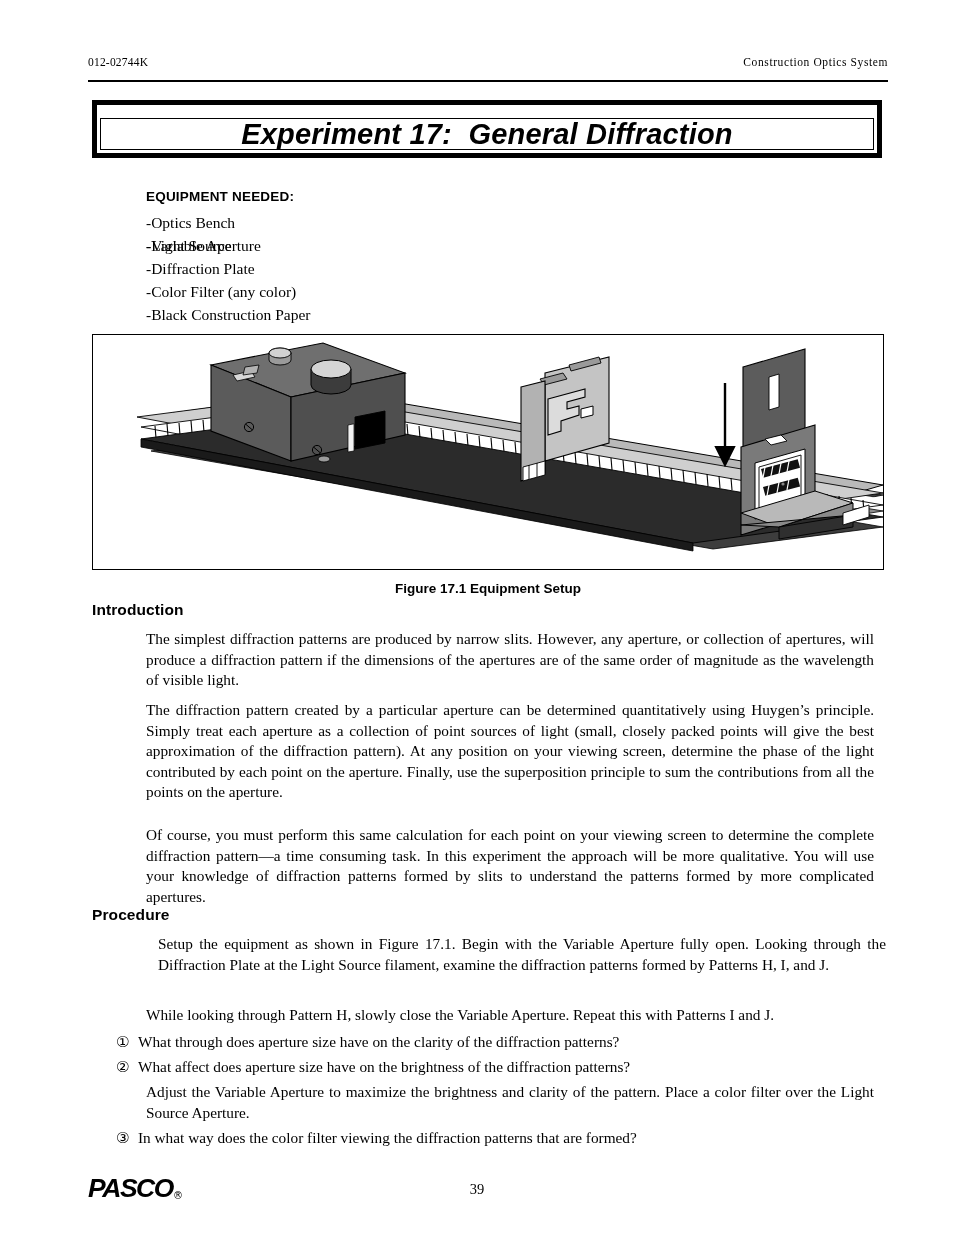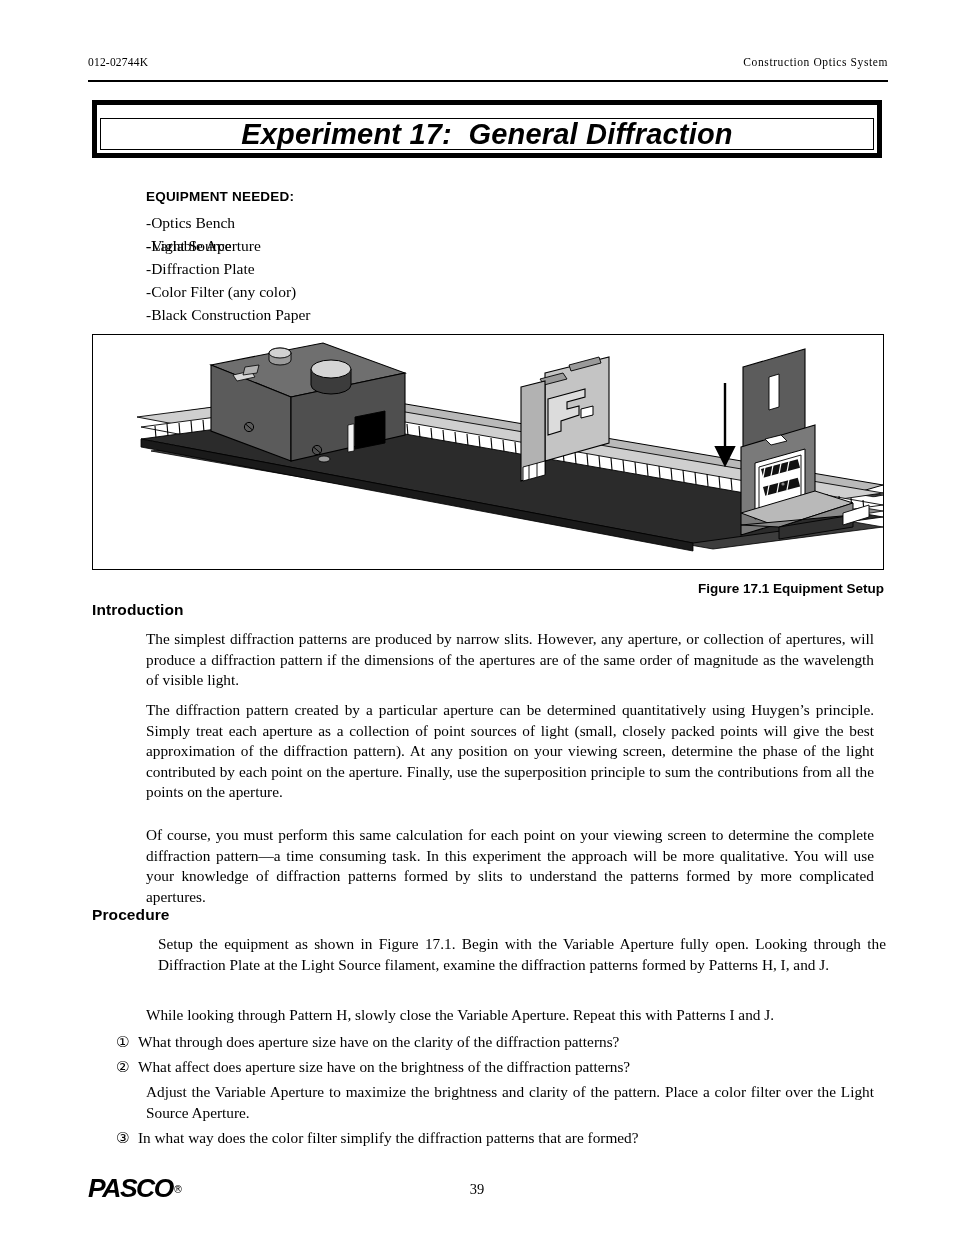--- a/index.html
+++ b/index.html
@@ -78,21 +78,21 @@
     position: absolute;
     left: 92px; top: 334px; width: 792px; height: 236px;
     border: 1.4px solid #000;
     background: #fff;
     overflow: hidden;
   }
   .figure-box svg { display: block; }
   .figure-caption {
     position: absolute;
     left: 92px; top: 581px; width: 792px;
-    text-align: right;
+    text-align: center;
     font-family: "Liberation Sans", sans-serif;
     font-weight: bold;
     font-size: 13.5px;
   }
 
   
   .sec-head {
     position: absolute;
     left: 92px;
     font-family: "Liberation Sans", sans-serif;
@@ -122,21 +122,21 @@
     width: 22px; flex: 0 0 22px;
     font-size: 15px;
     font-family: "DejaVu Sans", sans-serif;
   }
   .qtext { flex: 1 1 auto; }
 
   
   .footer-logo {
     position: absolute;
     left: 88px; top: 1176px;
-    display: flex; align-items: center;
+    display: flex; align-items: flex-end;
   }
   .pasco-word {
     font-family: "Liberation Sans", sans-serif;
     font-weight: bold;
     font-style: italic;
     font-size: 25px;
     letter-spacing: -1.4px;
     line-height: 25px;
     color: #000;
     position: relative;
@@ -393,21 +393,21 @@
 
   <div class="qrow" style="top:1057px;">
     <span class="qnum">②</span>
     <span class="qtext">What affect does aperture size have on the brightness of the diffraction patterns?</span>
   </div>
 
   <div class="para" style="top:1082px;">Adjust the Variable Aperture to maximize the brightness and clarity of the pattern.  Place a color filter over the Light Source Aperture.</div>
 
   <div class="qrow" style="top:1128px;">
     <span class="qnum">③</span>
-    <span class="qtext">In what way does the color filter simplify the diffraction patterns that are formed?</span>
+    <span class="qtext">In what way does the color filter viewing the diffraction patterns that are formed?</span>
   </div>
 
   <div class="footer-logo">
     <span class="pasco-word">PASCO</span>
     <span class="pasco-reg">®</span>
   </div>
   <div class="page-num">39</div>
 
 </div>
 

